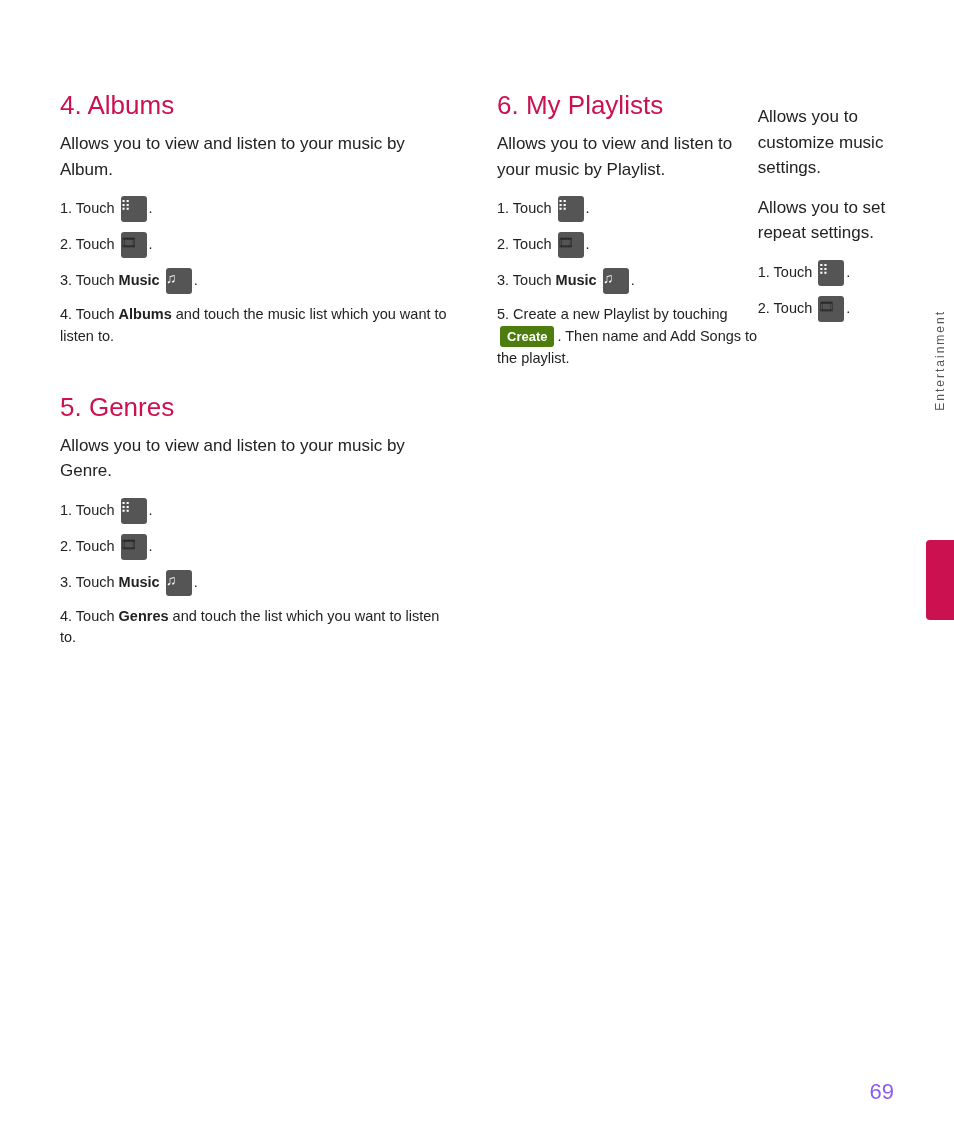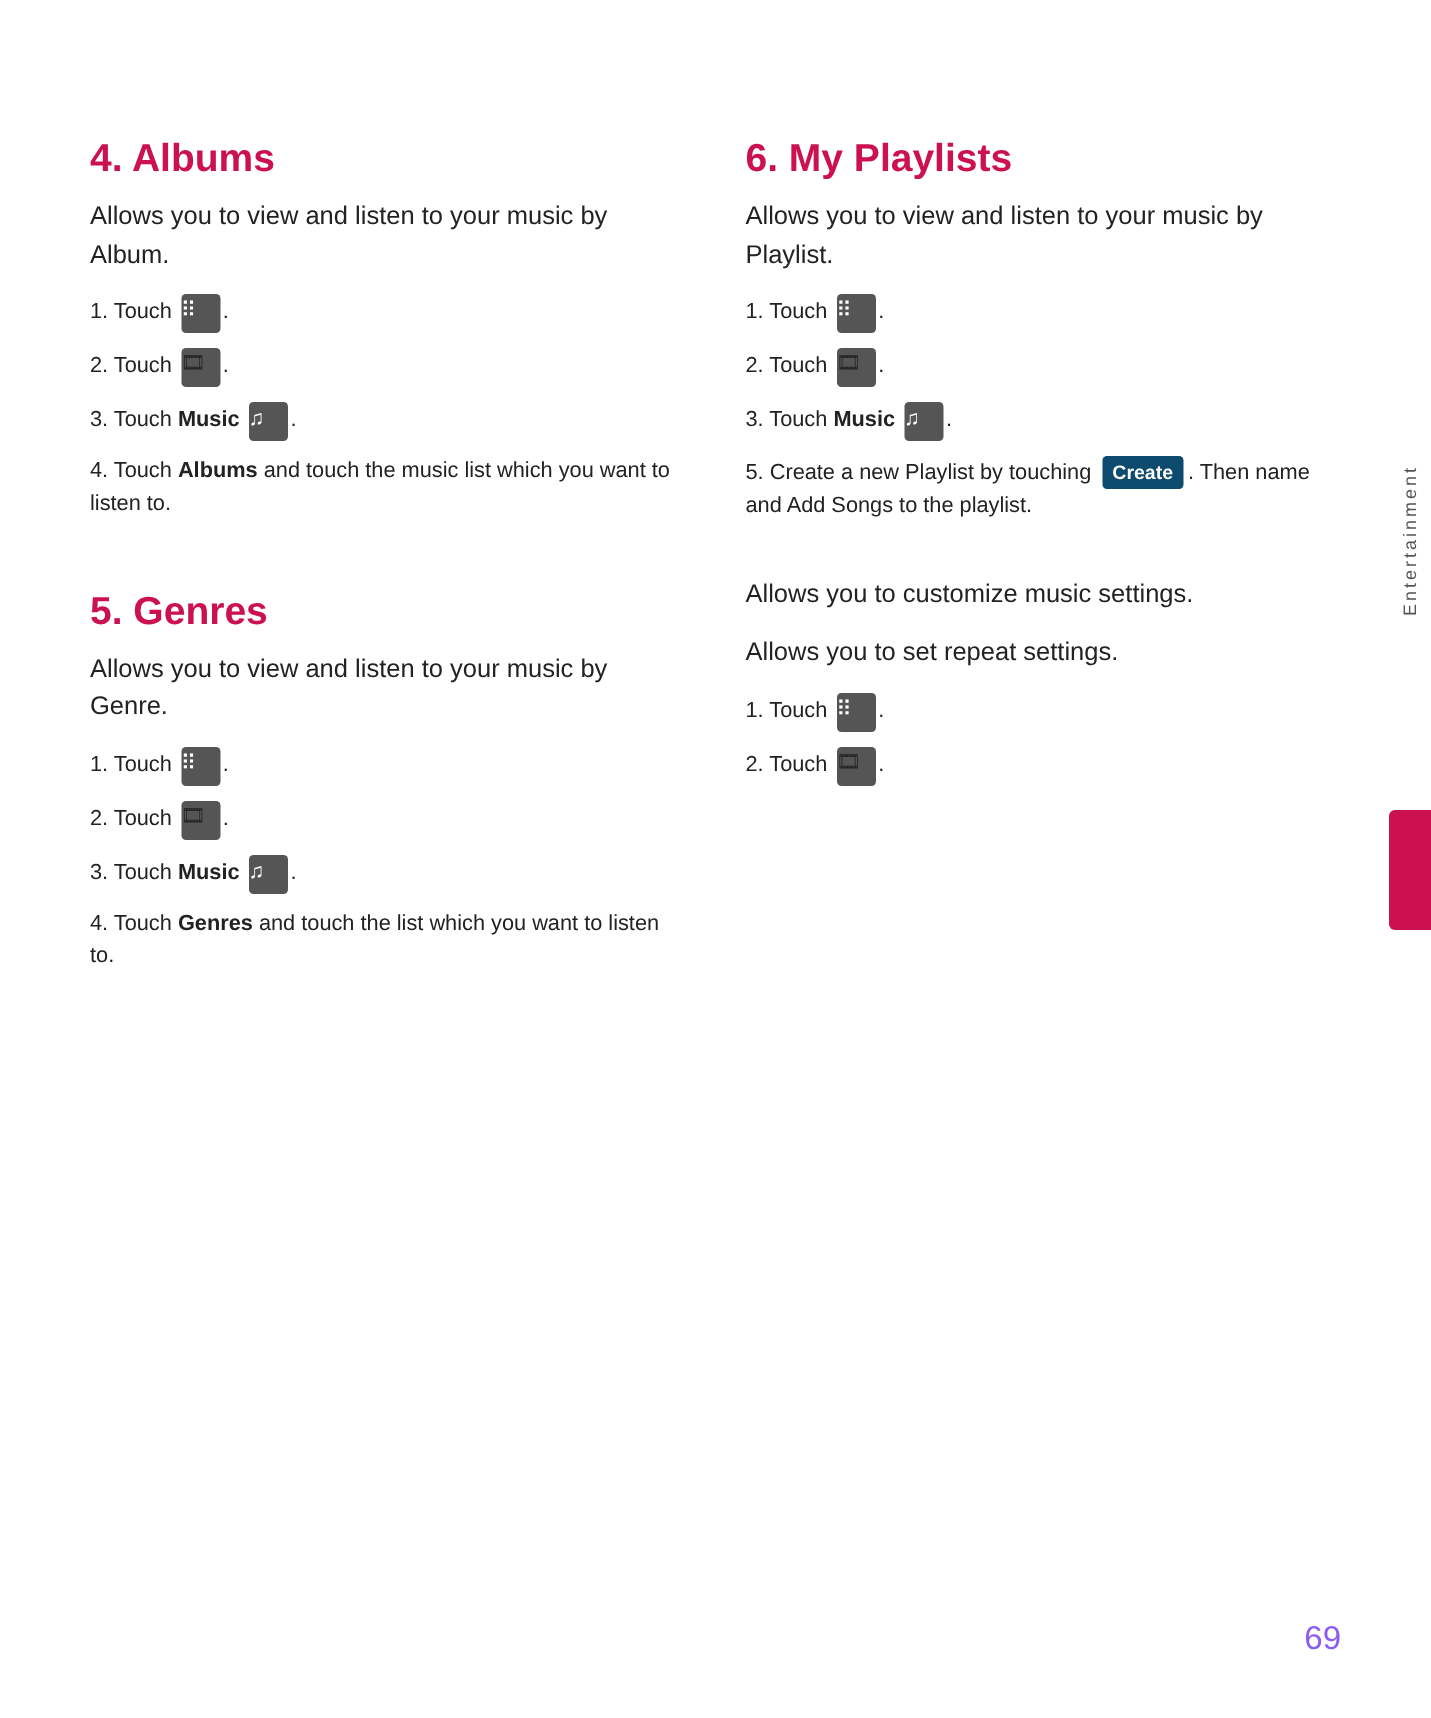--- a/index.html
+++ b/index.html
@@ -26,27 +26,27 @@
     .left-col {
       flex: 1;
       display: flex;
       flex-direction: column;
       gap: 0;
     }
 
     .right-col {
       flex: 1;
       display: flex;
-      flex-direction: column;
+      flex-direction: row;
       gap: 0;
     }
 
     .section-title {
       font-size: 26px;
-      font-weight: bold;
+      font-weight: normal;
       color: #cc1150;
       margin-bottom: 10px;
       margin-top: 10px;
     }
 
     .section-title.sub {
       font-size: 20px;
       color: #cc1150;
       margin-top: 18px;
       margin-bottom: 6px;
@@ -131,21 +131,21 @@
     }
 
     .icon-music::before {
       content: '♫';
       color: #fff;
       font-size: 14px;
     }
 
     .create-btn {
       display: inline-block;
-      background: #0c4a6e;
+      background: #4d7c0f;
       color: #fff;
       padding: 1px 7px;
       border-radius: 3px;
       font-size: 13px;
       margin: 0 3px;
       font-weight: bold;
     }
 
     .sidebar-tab {
       position: absolute;

